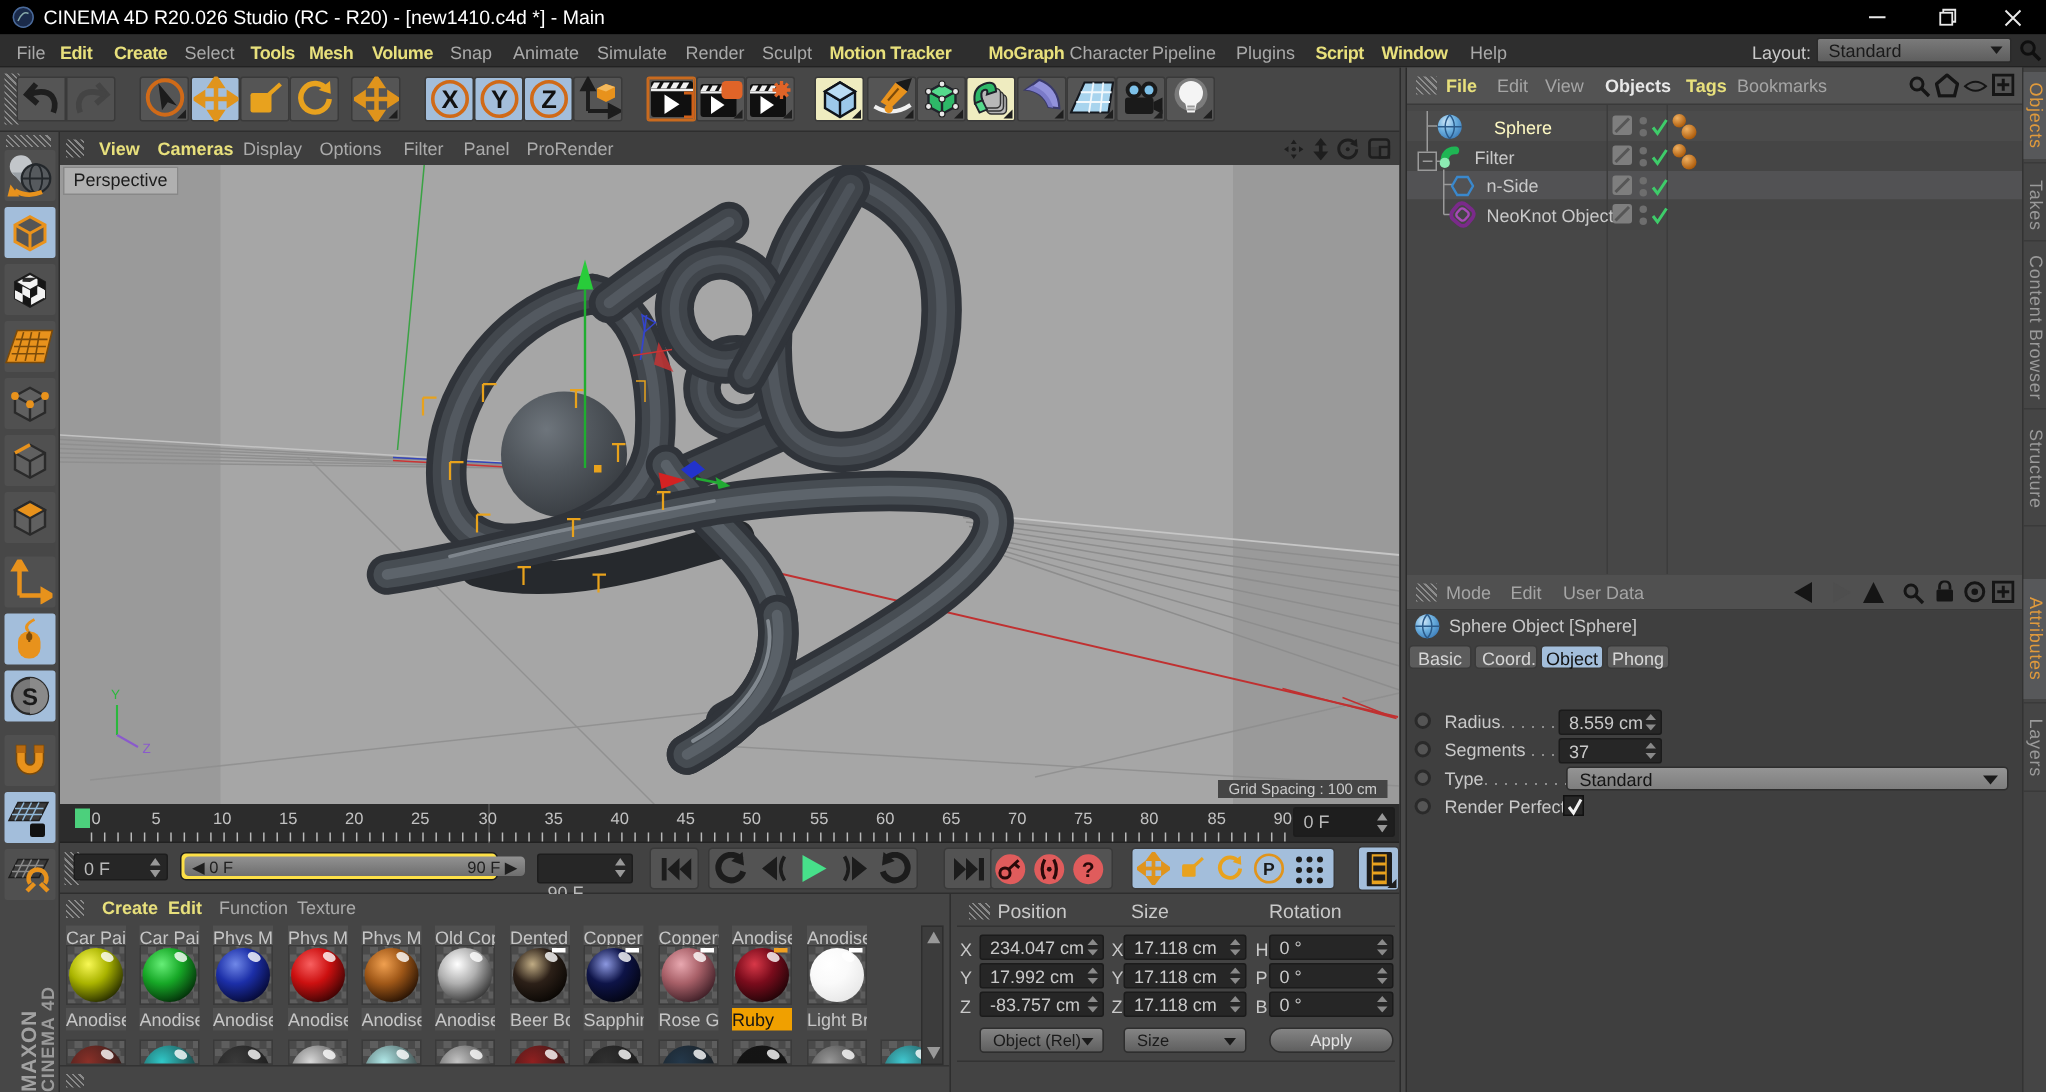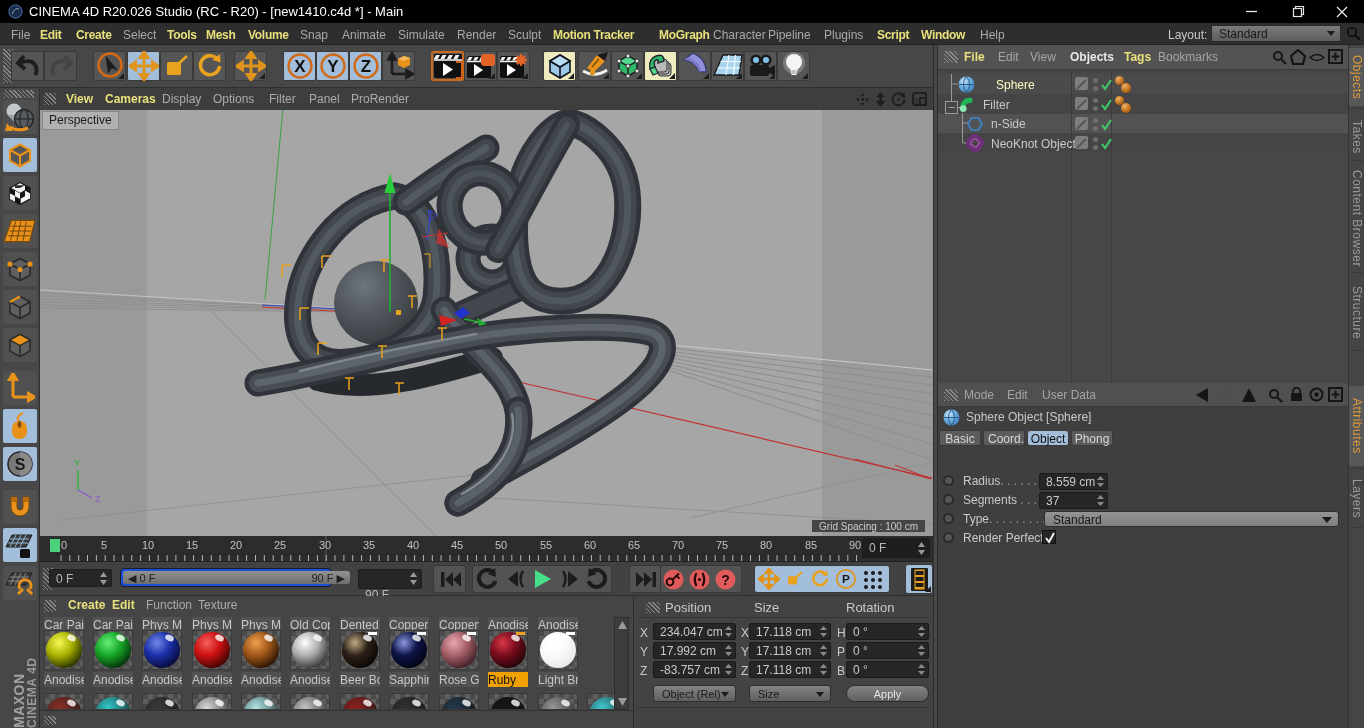--- a/index.html
+++ b/index.html
@@ -722,21 +722,21 @@
           <path d="M4.5 0 L1 5 L8 5 Z" fill="#999"></path>
           <path d="M4.5 13 L1 8 L8 8 Z" fill="#999"></path>
         </svg></div>
   </div>
   <div id="transport" class="abs">
     <div class="hdots" style="left:3px;top:6px;width:10px;height:22px"></div>
     <div class="fld" style="left:9px;top:7px;width:63px;height:18px;padding:2px 0 0 6px">0 F<svg style="position:absolute;right:3px;top:2px" width="9" height="13">
           <path d="M4.5 0 L1 5 L8 5 Z" fill="#999"></path>
           <path d="M4.5 13 L1 8 L8 8 Z" fill="#999"></path>
         </svg></div>
-    <div class="abs" style="left:80px;top:6px;width:212px;height:19px;background:#1d4ed8;border-radius:4px;border:1px solid #1d1d1d">
+    <div class="abs" style="left:80px;top:6px;width:212px;height:19px;background:#fde047;border-radius:4px;border:1px solid #1d1d1d">
       <div class="abs" style="left:2px;top:2px;width:227px;height:13px;background:linear-gradient(#929292,#6e6e6e);border-radius:3px;color:#1f1f1f;font-size:11px;">
         <span style="position:absolute;left:5px;top:1px">◀&nbsp;0 F</span>
         <span style="position:absolute;right:5px;top:1px">90 F&nbsp;▶</span>
       </div>
     </div>
     <div class="fld" style="left:318px;top:7px;width:64px;height:18px;padding:18px 0 0 6px">90 F<svg style="position:absolute;right:3px;top:2px" width="9" height="13">
           <path d="M4.5 0 L1 5 L8 5 Z" fill="#999"></path>
           <path d="M4.5 13 L1 8 L8 8 Z" fill="#999"></path>
         </svg></div>
     <div class="pbtn" style="left:393px;width:33px"><svg style="margin:5px 0 0 7px" width="20" height="17" viewBox="0 0 20 17">

